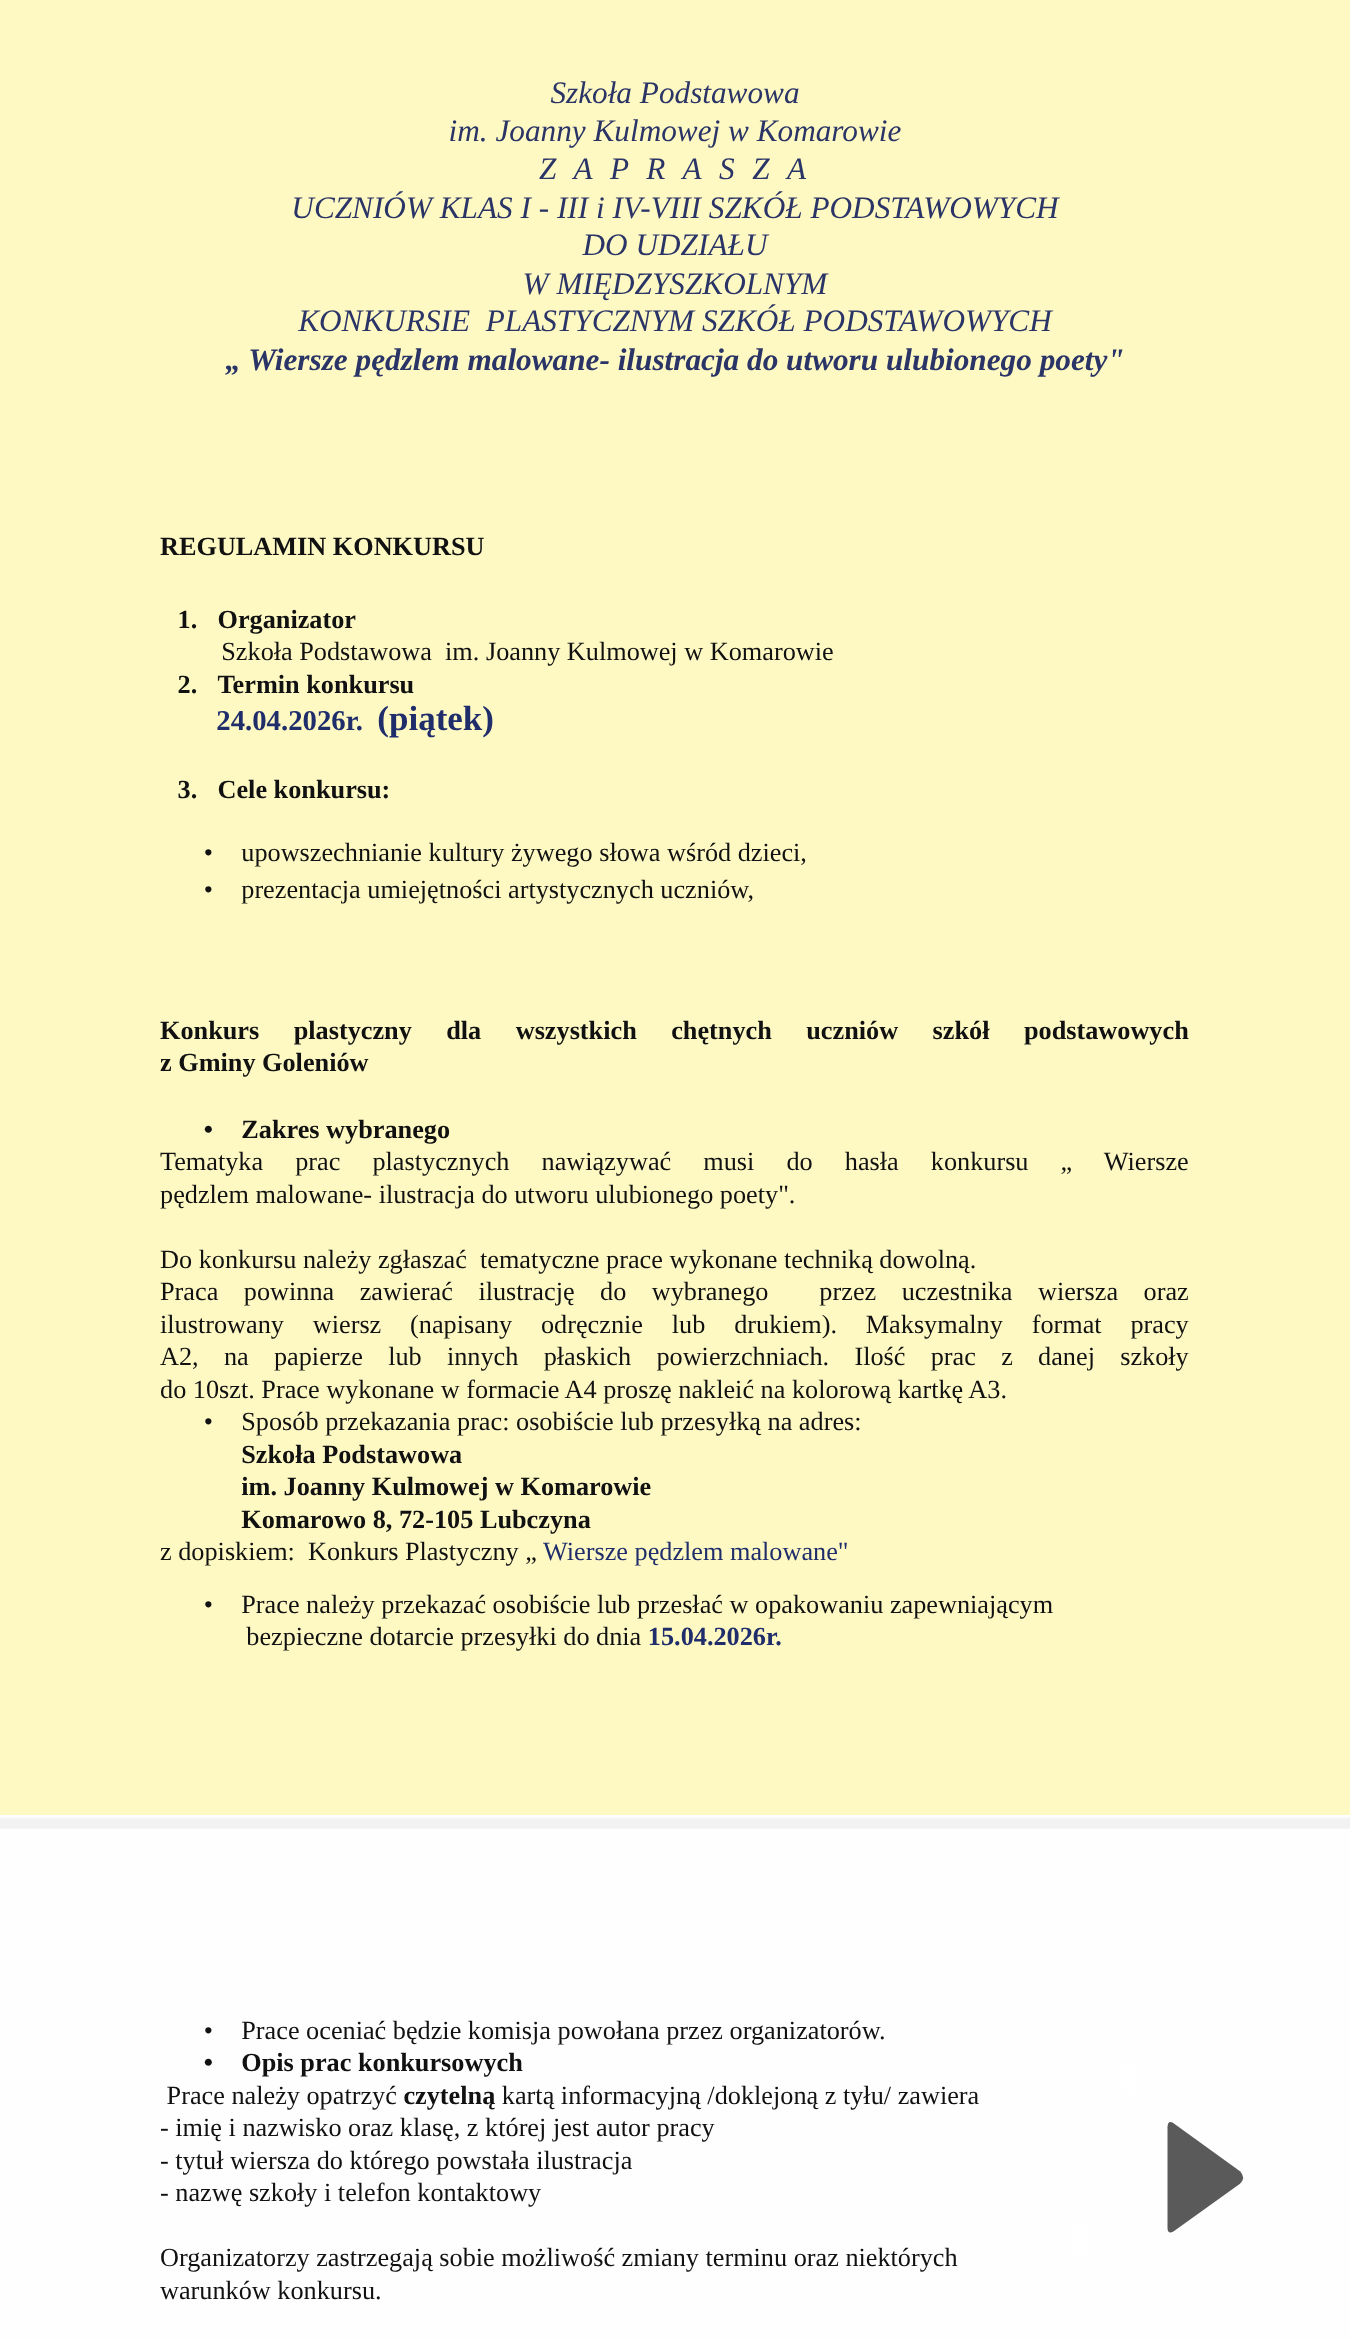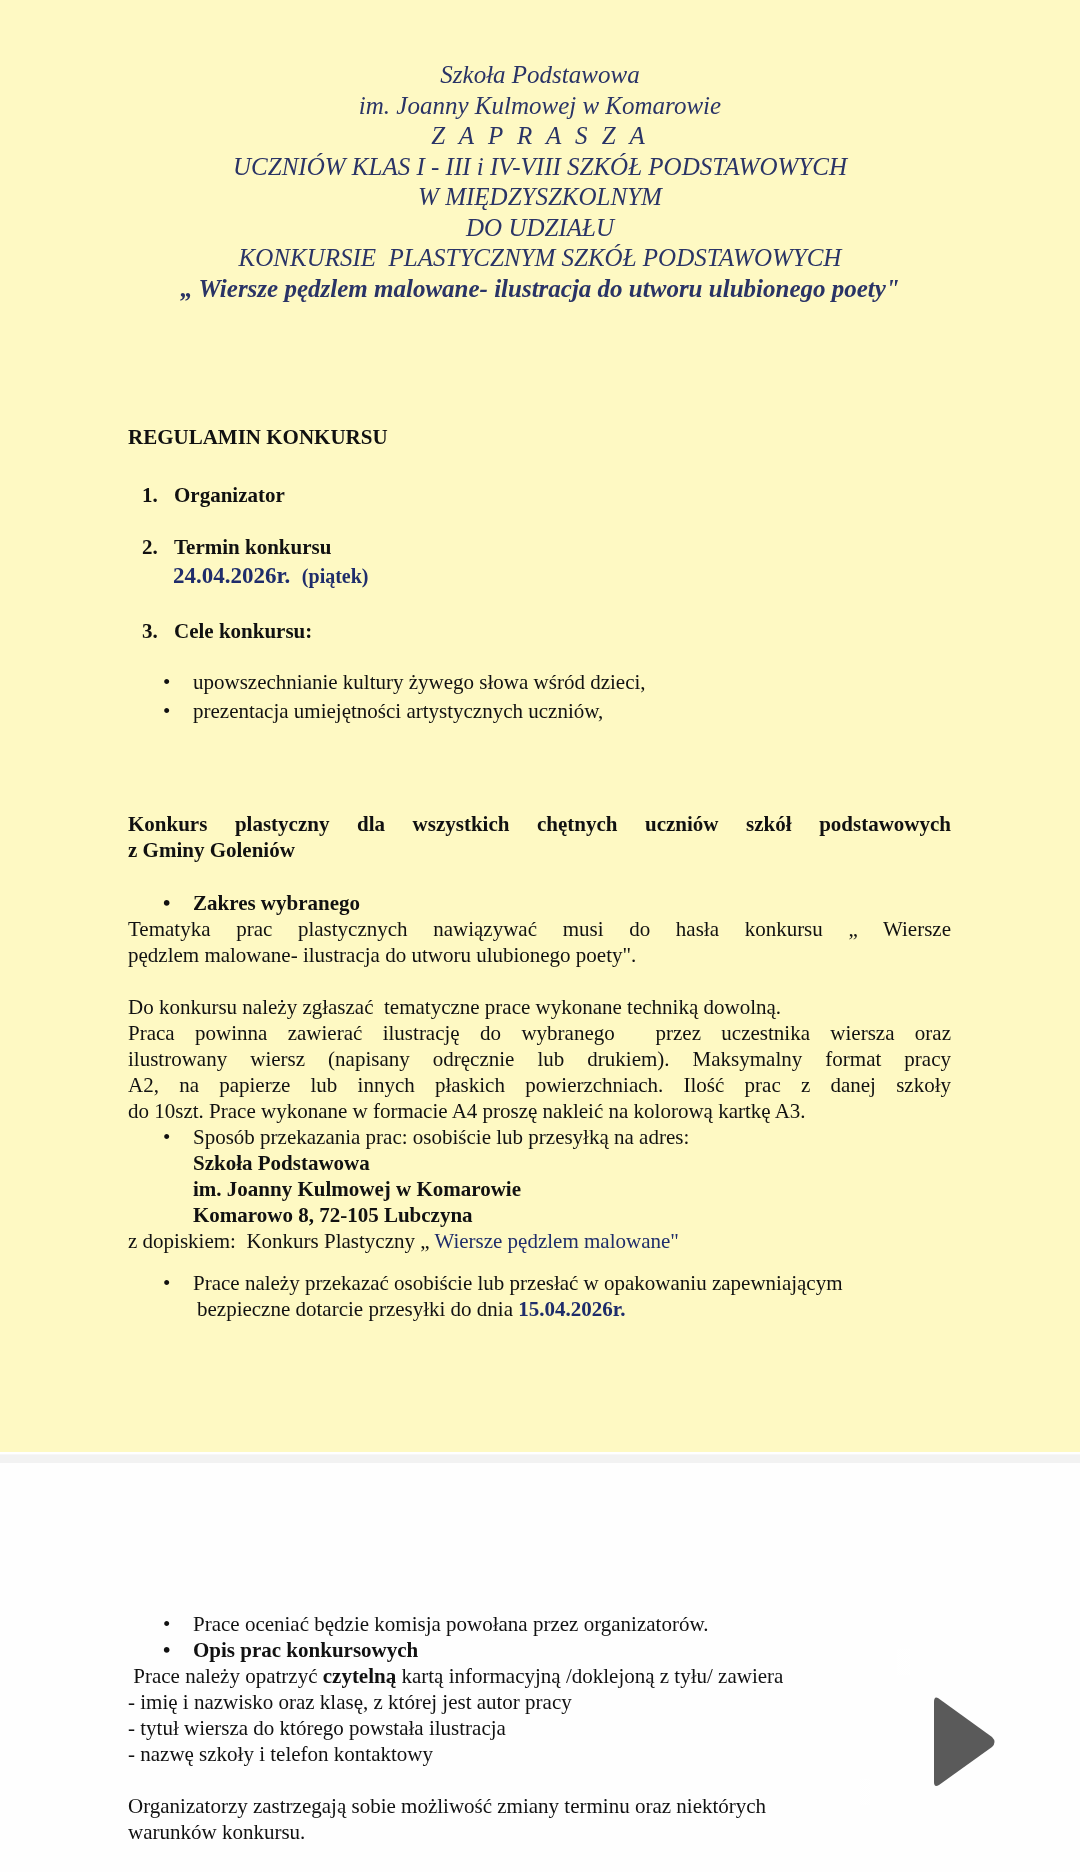--- a/index.html
+++ b/index.html
@@ -30,34 +30,35 @@
 </head>
 <body>
 
 <div class="page page1">
 
   <div class="hdr">
     <div>Szkoła Podstawowa</div>
     <div>im. Joanny Kulmowej w Komarowie</div>
     <div class="spaced">Z A P R A S Z A</div>
     <div>UCZNIÓW KLAS I - III i IV-VIII SZKÓŁ PODSTAWOWYCH</div>
+    <div>DO UDZIAŁU</div>
     <div>W MIĘDZYSZKOLNYM</div>
-    <div>DO UDZIAŁU</div>
     <div>KONKURSIE  PLASTYCZNYM SZKÓŁ PODSTAWOWYCH</div>
     <div class="b">„ Wiersze pędzlem malowane- ilustracja do utworu ulubionego poety"</div>
   </div>
 
   <div class="abs t b" style="left:128px; top:410px;">REGULAMIN KONKURSU</div>
 
   <div class="abs t b" style="left:142px; top:468px;">1.</div>
   <div class="abs t b" style="left:174px; top:468px;">Organizator</div>
+  <div class="abs t" style="left:177px; top:494px;">Szkoła Podstawowa  im. Joanny Kulmowej w Komarowie</div>
 
   <div class="abs t b" style="left:142px; top:520px;">2.</div>
   <div class="abs t b" style="left:174px; top:520px;">Termin konkursu</div>
-  <div class="abs b blue" style="left:173px; top:548px; font-size:23px; line-height:28px;"><span>24.04.2026r.</span>  <span style="font-size:20px;">(piątek)</span></div>
+  <div class="abs b blue" style="left:173px; top:548px; font-size:23px; line-height:28px;"><span>24.04.2026r.</span>  <span style="font-size:28px;">(piątek)</span></div>
 
   <div class="abs t b" style="left:142px; top:604px;">3.</div>
   <div class="abs t b" style="left:174px; top:604px;">Cele konkursu:</div>
 
   <div class="abs t bullet" style="left:193px; top:655px;">upowszechnianie kultury żywego słowa wśród dzieci,</div>
   <div class="abs t bullet" style="left:193px; top:684px;">prezentacja umiejętności artystycznych uczniów,</div>
 
   <div class="abs t b just" style="left:128px; top:797px; width:823px;">Konkurs plastyczny dla wszystkich chętnych uczniów szkół podstawowych</div>
   <div class="abs t b" style="left:128px; top:823px;">z Gminy Goleniów</div>
 

